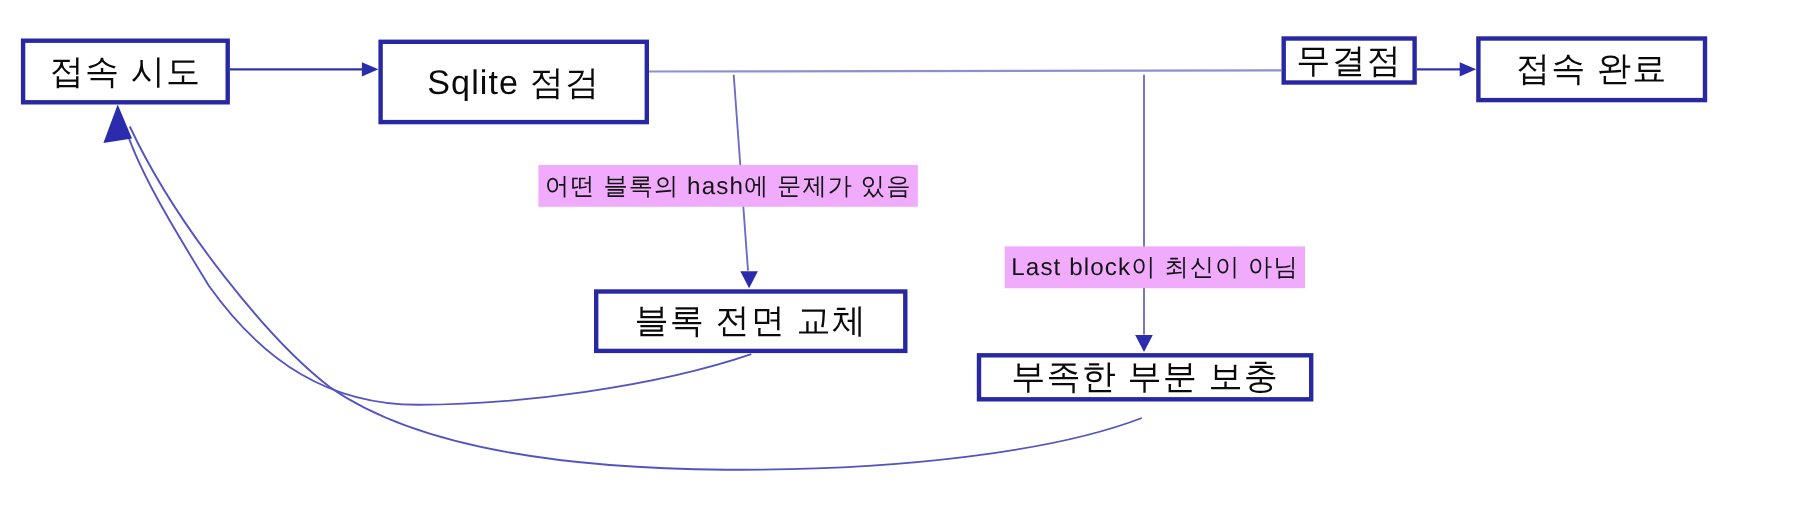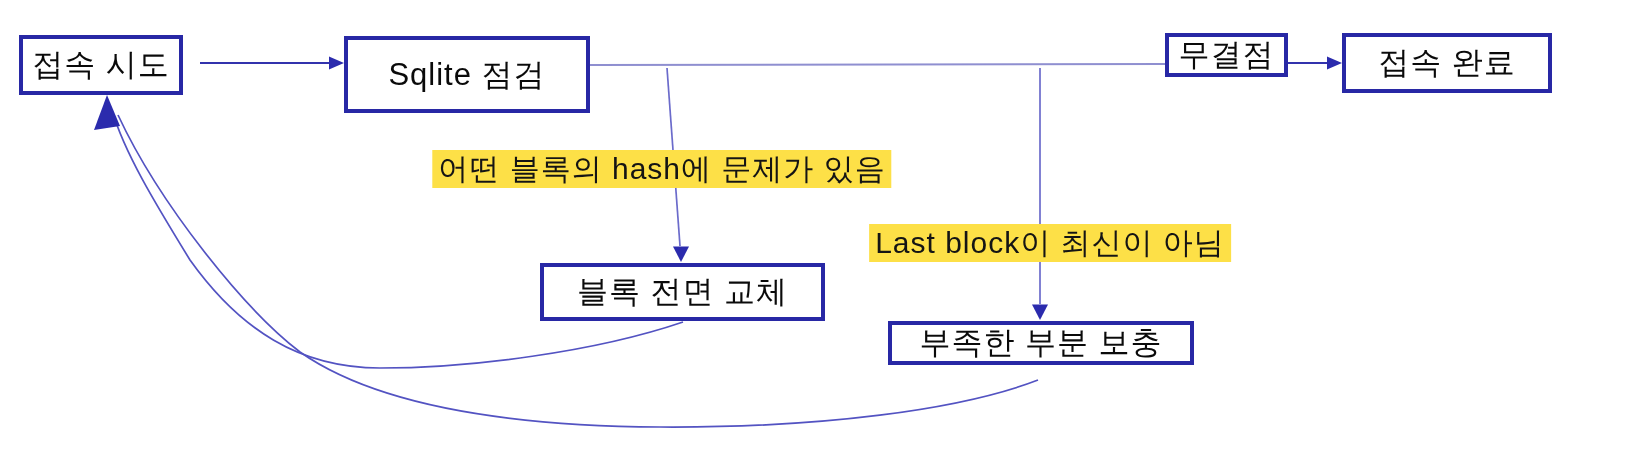--- a/index.html
+++ b/index.html
@@ -18,29 +18,29 @@
     background:#ffffff;
     color:#0a0a0a;
     display:flex;align-items:center;justify-content:center;
     font-size:31px;
     letter-spacing:1px;
     white-space:nowrap;
   }
   .edge-label{
     position:absolute;
     transform:translateX(-50%);
-    background:#fde047;
+    background:#f0abfc;
     color:#141414;
-    font-size:30px;
+    font-size:22px;
     letter-spacing:1px;
     white-space:nowrap;
     padding:0 6px;
     line-height:38px;
   }
-  .node-attempt       {left:19px;  top:35px;  width:164px; height:60px;}
+  .node-attempt       {left:19px;  top:35px;  width:190px; height:60px;}
   .node-sqlite-check  {left:344px; top:36px;  width:246px; height:77px;}
   .node-no-defect     {left:1165px;top:33px;  width:123px; height:44px;}
   .node-complete      {left:1342px;top:33px;  width:210px; height:60px;}
   .node-replace-blocks{left:540px; top:263px; width:285px; height:58px;}
   .node-fill-missing  {left:888px; top:321px; width:306px; height:44px;}
   .label-hash-problem {left:662px; top:150px;}
   .label-not-latest   {left:1050px;top:224px;}
   .wire-dark {stroke:#3333ad;stroke-width:2;fill:none;}
   .wire-light{stroke:#8f8fd0;stroke-width:2;fill:none;}
   .wire-mid  {stroke:#6b6bcb;stroke-width:1.7;fill:none;}

